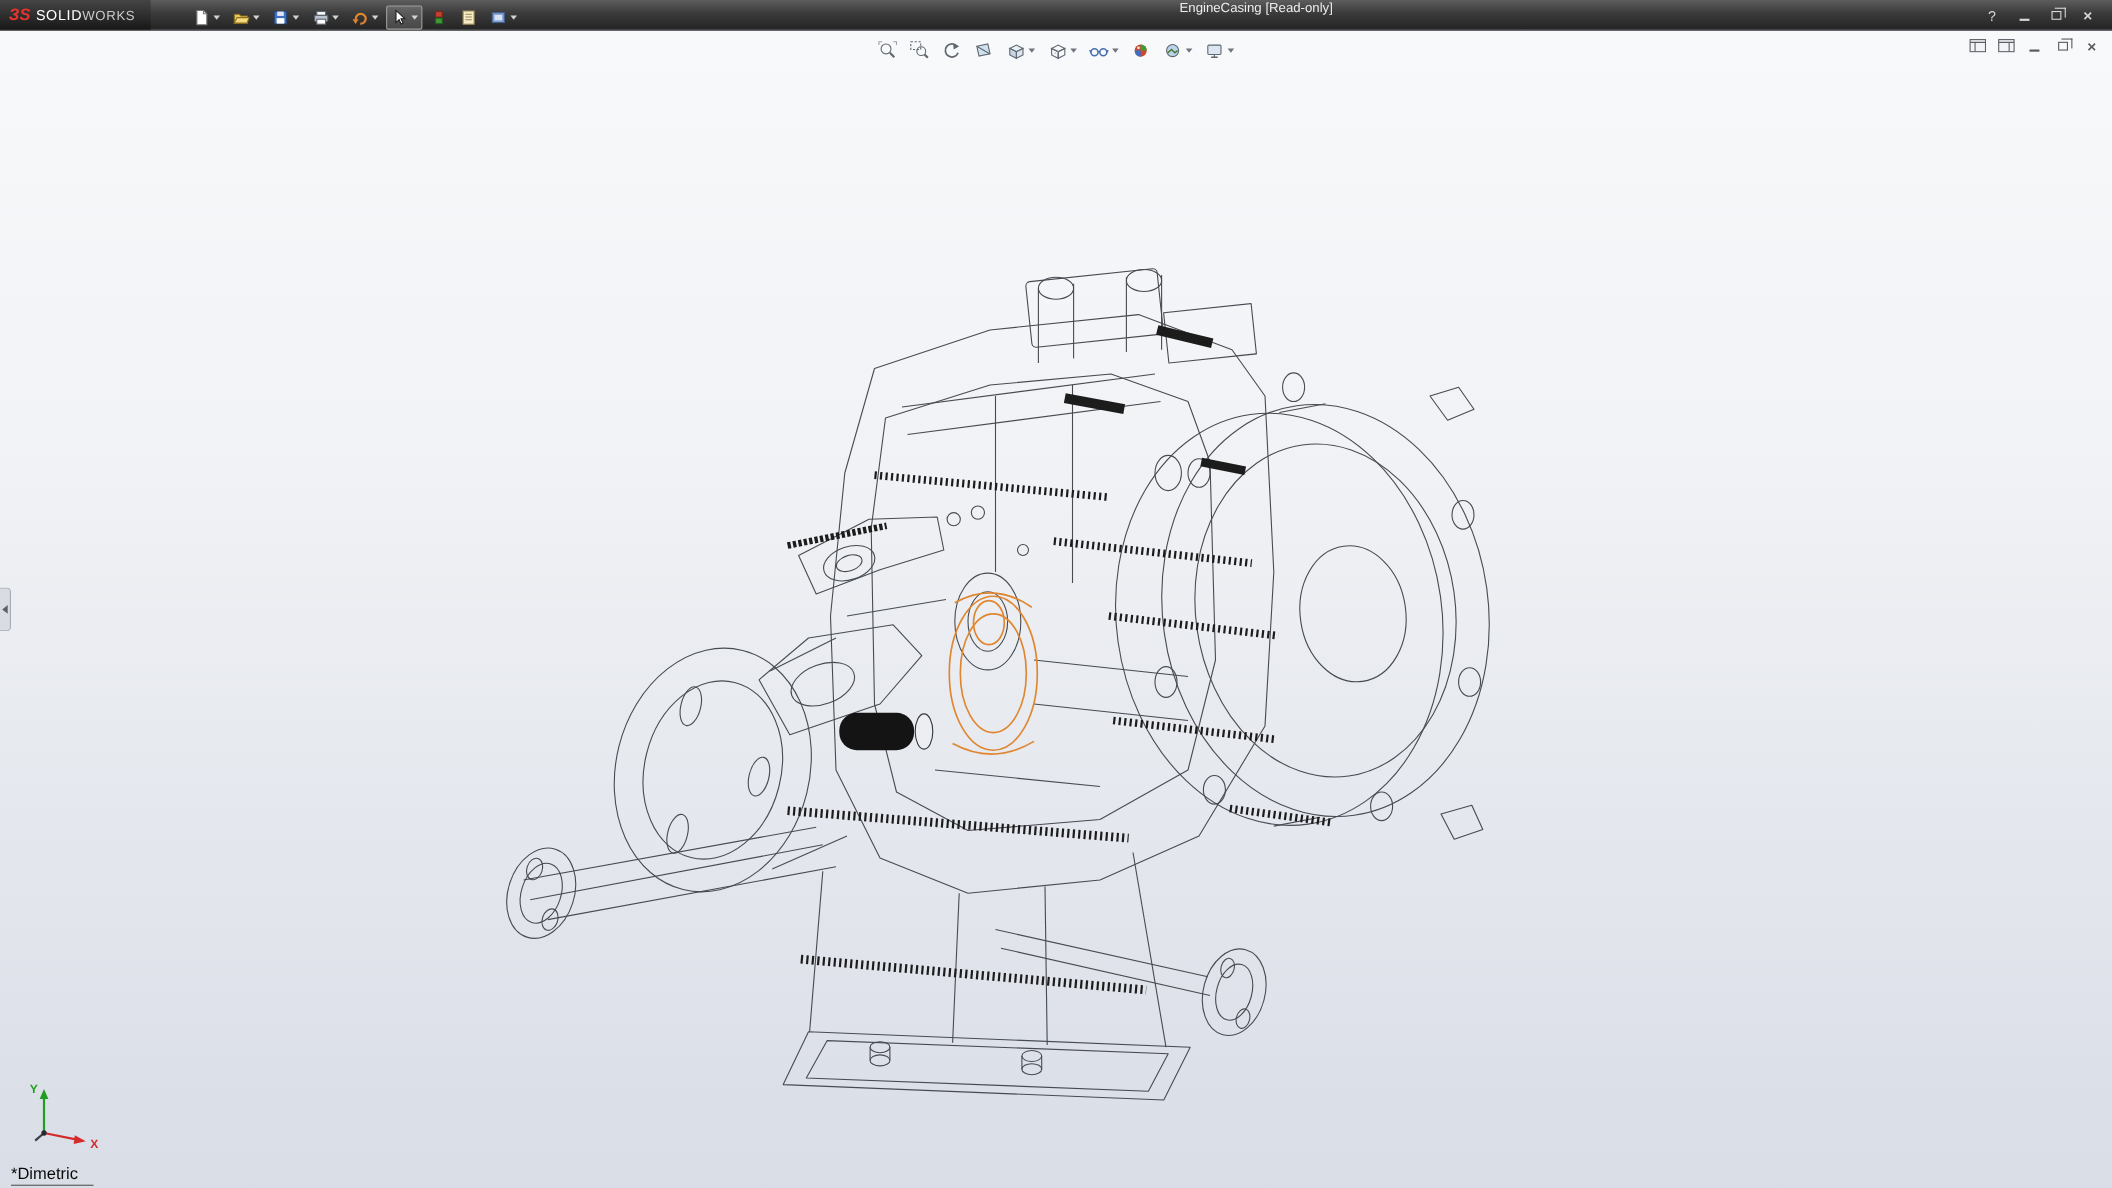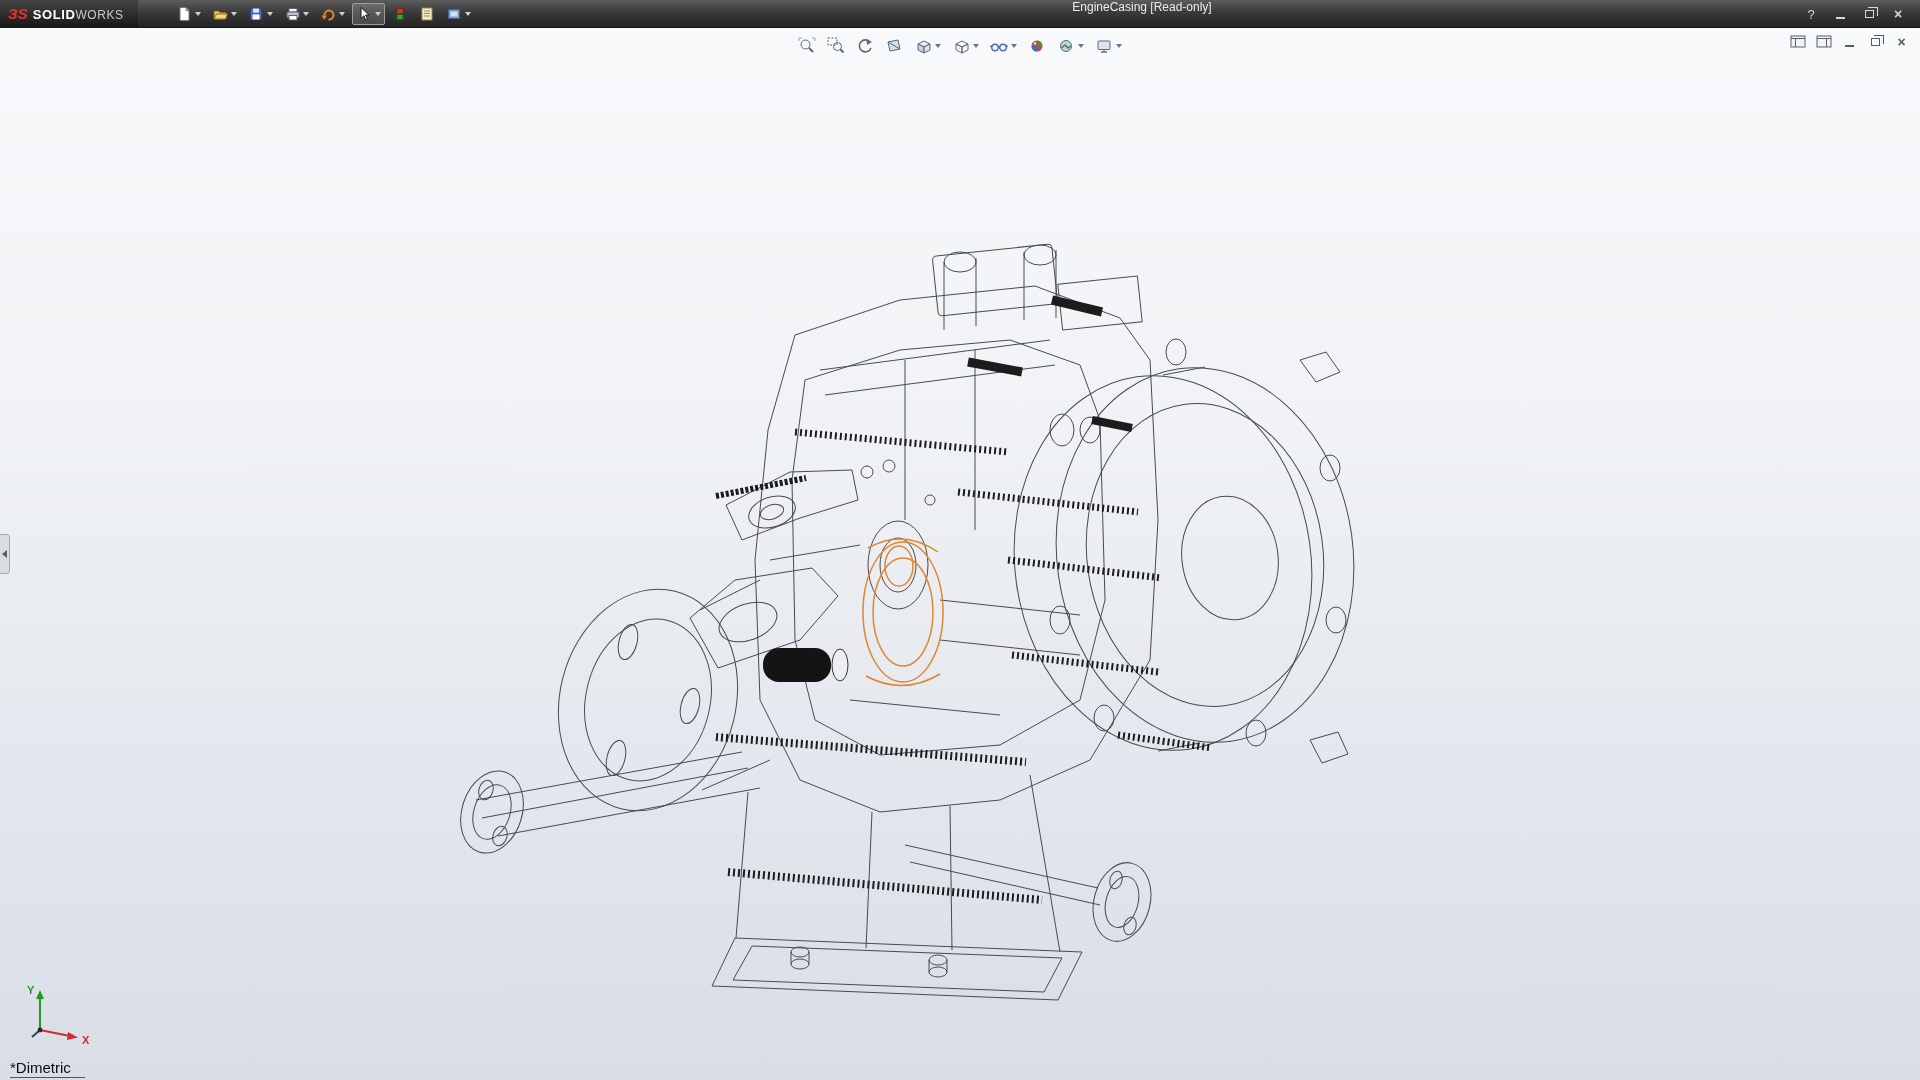--- a/index.html
+++ b/index.html
@@ -1,25 +1,25 @@
 <!DOCTYPE html>
 <html><head>
 <meta charset="utf-8">
 <style>
   *{margin:0;padding:0;box-sizing:border-box}
   html,body{width:1920px;height:1080px;overflow:hidden;font-family:"Liberation Sans",sans-serif;background:#dde1e9}
 
   
   .titlebar{position:absolute;top:0;left:0;right:0;height:28px;
     background:linear-gradient(#5d5d5d,#3a3a3a 45%,#242424 100%);
-    display:flex;align-items:center;color:#e9e9e9;border-bottom:1px solid #15161a}
+    display:flex;align-items:flex-end;color:#e9e9e9;border-bottom:1px solid #15161a}
   .brand{display:flex;align-items:center;gap:5px;padding:0 14px 0 8px;height:100%;
     background:linear-gradient(#454545,#181818)}
   .logo-mark{color:#e5342e;font-weight:bold;font-style:italic;font-size:15px;line-height:1}
-  .brand-bold{font-weight:bold;font-size:13px;letter-spacing:.6px;color:#ffffff}
+  .brand-bold{font-weight:normal;font-size:13px;letter-spacing:.6px;color:#ffffff}
   .brand-light{font-size:12px;letter-spacing:.6px;color:#c9c9c9}
   .tb{display:flex;align-items:center;gap:3px;margin-left:34px}
   .tb-btn{display:flex;align-items:center;height:22px;padding:0 3px;border:1px solid transparent;border-radius:2px;cursor:default}
   .tb-btn.pressed{border-color:#9d9d9d;background:rgba(255,255,255,.16)}
   .i16{width:16px;height:16px;display:block}
   .i18{width:18px;height:18px;display:block}
   .caret{width:0;height:0;border-left:3px solid transparent;border-right:3px solid transparent;border-top:4px solid #d2d2d2;margin-left:3px}
   .win-title{position:absolute;left:1142px;top:0;transform:translateX(-50%);height:14px;display:flex;align-items:center;font-size:12px;color:#ececec;white-space:nowrap}
   .win-controls{position:absolute;right:14px;top:0;height:28px;display:flex;align-items:center;gap:13px;color:#d7d7d7}
   .wc{display:flex;align-items:center;justify-content:center;width:16px;height:16px;font-size:13px;cursor:default}

